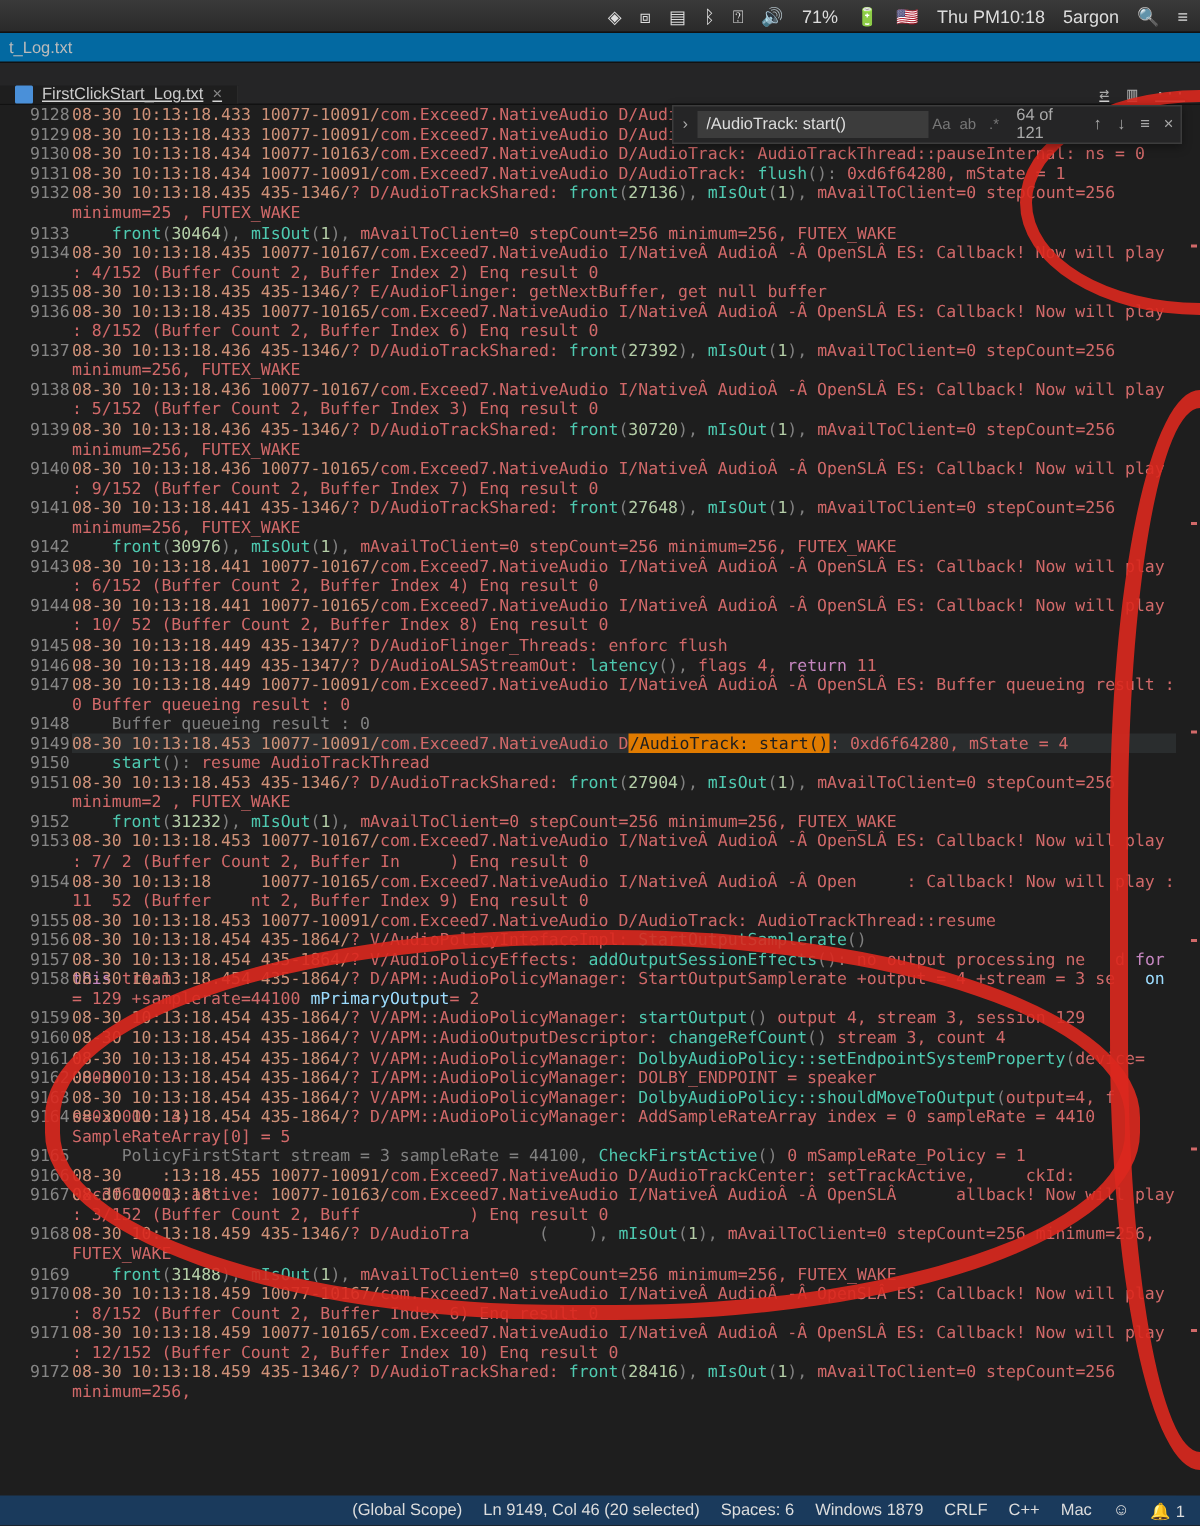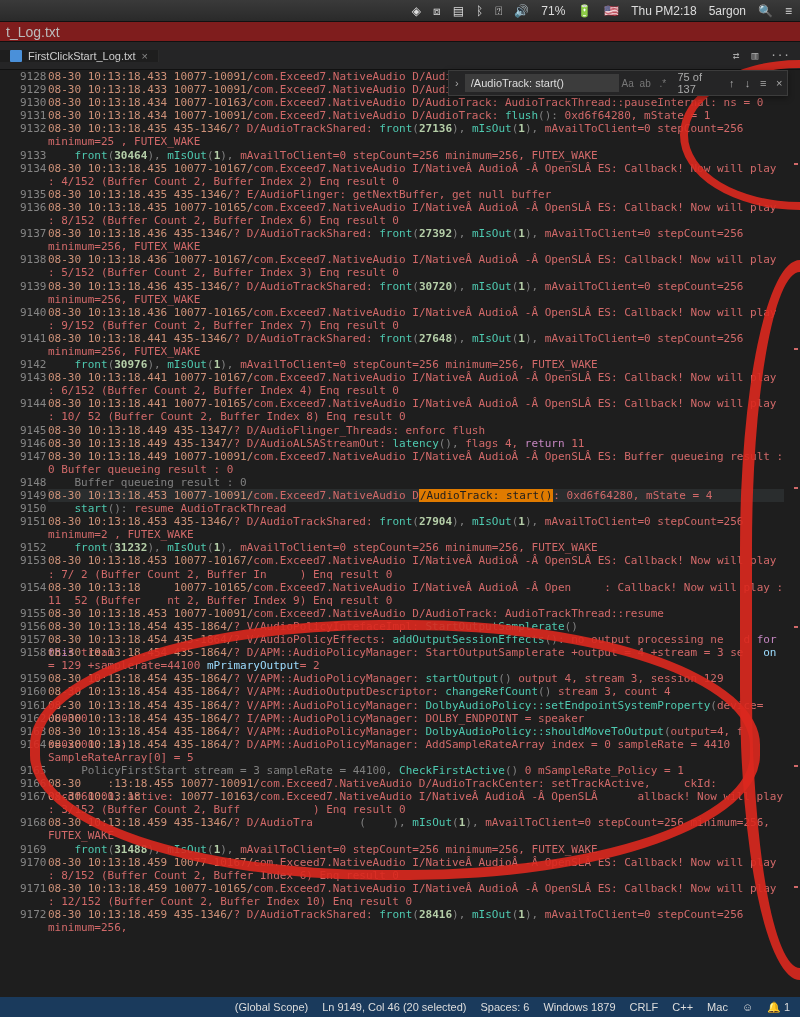--- a/index.html
+++ b/index.html
@@ -4,24 +4,24 @@
 <style>
 * { margin:0; padding:0; box-sizing:border-box; }
 body { width:800px; height:1017px; background:#1e1e1e; font-family:Menlo,Consolas,monospace; font-size:11px; color:#d4d4d4; overflow:hidden; position:relative; }
 
 
 .menubar { height:22px; background:linear-gradient(#3a3a3a,#2a2a2a); display:flex; align-items:center; justify-content:flex-end; color:#ddd; font-family:-apple-system,sans-serif; font-size:12px; padding:0 8px; gap:12px; border-bottom:1px solid #111; }
 .menubar .icon { display:inline-flex; align-items:center; }
 .menubar .spacer { flex:1; }
 
 
-.titlebar { height:20px; background:#7f1d1d; color:#bbb; font-family:-apple-system,sans-serif; font-size:14px; padding-left:6px; display:flex; align-items:center; border-bottom:1px solid #111; }
-
-
-.tabrow { height:28px; background:#252526; display:flex; align-items:center; border-bottom:1px solid #111; position:relative; }
+.titlebar { height:20px; background:#0369a1; color:#bbb; font-family:-apple-system,sans-serif; font-size:11px; padding-left:6px; display:flex; align-items:center; border-bottom:1px solid #111; }
+
+
+.tabrow { height:28px; background:#252526; display:flex; align-items:flex-end; border-bottom:1px solid #111; position:relative;text-decoration:underline; }
 .tab { display:flex; align-items:center; padding:0 10px; background:#1e1e1e; color:#ccc; font-family:-apple-system,sans-serif; font-size:11px; gap:6px; border-right:1px solid #2a2a2a; }
 .tab .file-icon { width:12px; height:12px; background:#4a90d9; display:inline-block; border-radius:1px; }
 .tab .close { color:#888; }
 .tabrow .right-icons { margin-left:auto; display:flex; align-items:center; gap:12px; padding-right:10px; color:#aaa; }
 
 
 .findbar { position:absolute; top:70px; right:12px; height:26px; width:340px; background:#252526; border:1px solid #3c3c3c; display:flex; align-items:center; font-family:-apple-system,sans-serif; font-size:11px; z-index:5; box-shadow:0 2px 6px rgba(0,0,0,0.4); }
 .findbar .chev { width:18px; text-align:center; color:#aaa; }
 .findbar .input { flex:0 0 140px; background:#3c3c3c; color:#ddd; border:none; padding:3px 6px; font-size:11px; font-family:inherit; outline:none; }
 .findbar .opt { width:20px; text-align:center; color:#777; font-size:10px; }
@@ -36,21 +36,21 @@
 .code { flex:1; line-height:13.1px; white-space:pre; color:#d4d4d4; overflow:hidden; }
 .code .l { display:block; height:13.1px; }
 .minimap { width:16px; background:#1e1e1e; position:relative; }
 .minimap .mk { position:absolute; right:2px; width:4px; height:2px; background:#d16969; }
 
 
 .c-orange{color:#ce9178;}
 .c-red{color:#d16969;}
 .c-teal{color:#4ec9b0;}
 .c-cyan{color:#9cdcfe;}
-.c-num{color:#b5cea8;font-weight:bold;}
+.c-num{color:#b5cea8;}
 .c-gray{color:#808080;}
 .c-pink{color:#c586c0;}
 .sel { background:#e07b00; color:#1e1e1e; padding:0 1px; }
 .hl-line { background:#2a2d2e; }
 
 
 .statusbar { position:absolute; bottom:0; left:0; right:0; height:20px; background:#1a3a5c; color:#ddd; font-family:-apple-system,sans-serif; font-size:11px; display:flex; align-items:center; justify-content:flex-end; gap:14px; padding:0 10px; }
 .statusbar .seg { white-space:nowrap;text-align:right; }
 
 
@@ -66,21 +66,21 @@
   <span class="spacer"></span>
   <span class="icon">◈</span>
   <span class="icon">⧈</span>
   <span class="icon">▤</span>
   <span class="icon">ᛒ</span>
   <span class="icon">⍰</span>
   <span class="icon">🔊</span>
   <span class="icon">71%</span>
   <span class="icon">🔋</span>
   <span class="icon">🇺🇸</span>
-  <span class="icon">Thu PM2:18</span>
+  <span class="icon">Thu PM10:18</span>
   <span class="icon">5argon</span>
   <span class="icon">🔍</span>
   <span class="icon">≡</span>
 </div>
 
 <div class="titlebar">
   <span>t_Log.txt</span>
 </div>
 
 <div class="tabrow">
@@ -95,21 +95,21 @@
     <span>···</span>
   </div>
 </div>
 
 <div class="findbar">
   <span class="chev">›</span>
   <input class="input" value="/AudioTrack: start()" style="">
   <span class="opt">Aa</span>
   <span class="opt">ab</span>
   <span class="opt">.*</span>
-  <span class="count">75 of 137</span>
+  <span class="count">64 of 121</span>
   <span class="arrow">↑</span>
   <span class="arrow">↓</span>
   <span class="hamb">≡</span>
   <span class="xbtn">×</span>
 </div>
 
 <div class="editor">
   <div class="gutter" id="gutter">9128
 9129
 9130

